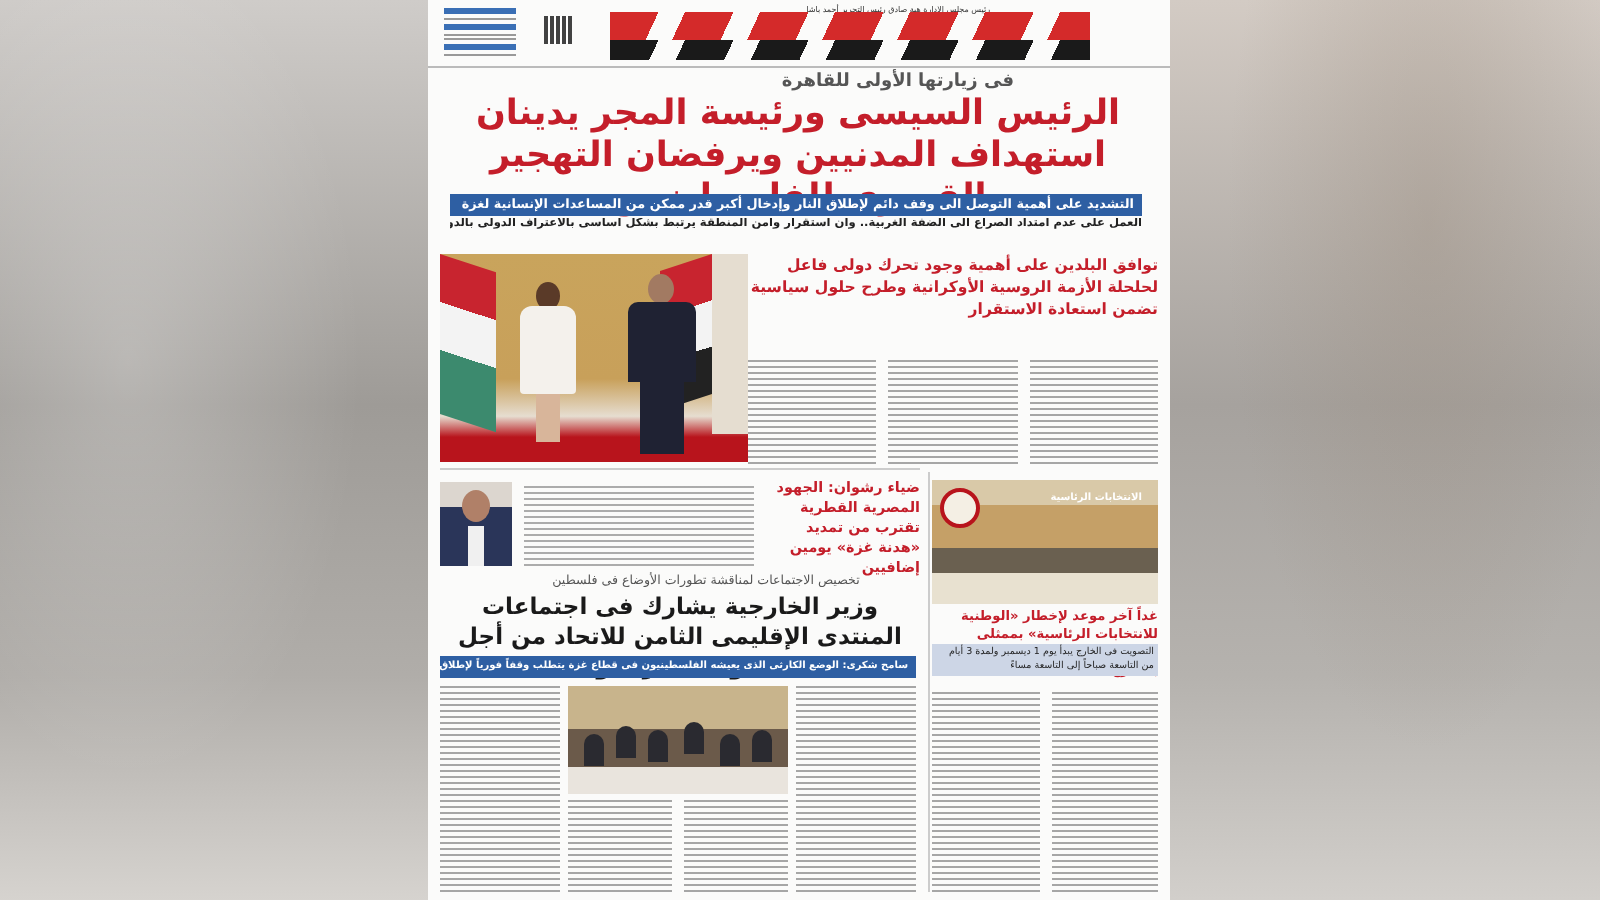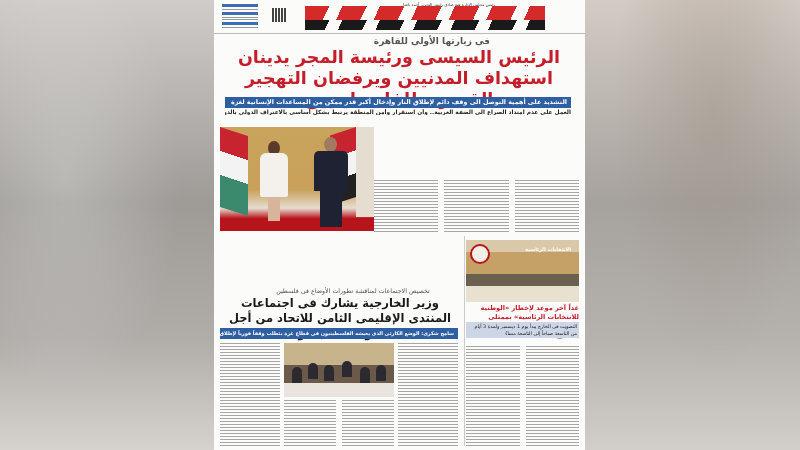--- a/index.html
+++ b/index.html
@@ -35,21 +35,21 @@
   .logo-red { position: absolute; top: 0; right: 0; width: 240px; height: 14px;
     background: repeating-linear-gradient(115deg, #d42a2a 0 22px, transparent 22px 34px); }
   .logo-black { position: absolute; top: 14px; right: 0; width: 240px; height: 10px;
     background: repeating-linear-gradient(115deg, #1a1a1a 0 22px, transparent 22px 34px); }
   .mast-editors { position: absolute; top: 2px; right: 90px; font-size: 4px; color: #333; direction: rtl; white-space: nowrap; }
   .mast-info { position: absolute; left: 8px; top: 2px; width: 36px; }
   .mast-info .blue { height: 3px; background: #3a6fb5; margin: 2px 0; }
   .mast-info .line { height: 1px; background: #999; margin: 1px 0; }
   .qr { position: absolute; left: 58px; top: 8px; width: 14px; height: 14px;
     background: repeating-linear-gradient(90deg, #222 0 2px, #fff 2px 3px), #222; opacity: .85; }
-  .kicker { position: absolute; top: 36px; right: 95px; font-size: 9px; color: #555; font-weight: bold; white-space: nowrap; }
+  .kicker { position: absolute; top: 36px; right: 78px; font-size: 9px; color: #555; font-weight: bold; white-space: nowrap; }
   .headline { position: absolute; top: 47px; right: 6px; width: 360px; text-align: center;
     font-size: 17.5px; line-height: 21px; font-weight: bold; color: #c41e2a; font-family: "DejaVu Sans", sans-serif; }
   .bar-blue { position: absolute; background: #2e5fa3; color: #fff; font-size: 6.4px; font-weight: bold; white-space: nowrap; overflow: hidden; padding: 1px 4px; line-height: 9px; }
   .bar1 { top: 97px; right: 14px; width: 346px; }
   .sub-black { position: absolute; top: 109px; right: 14px; width: 346px; font-size: 5.8px; color: #222; font-weight: bold; white-space: nowrap; overflow: hidden; }
   .photo-main { position: absolute; top: 127px; left: 6px; width: 154px; height: 104px; overflow: hidden;
     background: linear-gradient(180deg, #c9a45c 0%, #c8a05a 60%, #e6ddd0 78%, #b8141c 88%, #b8141c 100%); }
   .flag-hu { position: absolute; left: 0; top: 0; width: 28px; height: 80px;
     background: linear-gradient(180deg, #c8242f 0 30%, #f3f3f3 30% 60%, #3c8a6e 60% 100%); transform: skewY(18deg); transform-origin: top left; }
   .flag-eg { position: absolute; right: 18px; top: 0; width: 26px; height: 70px;
@@ -133,26 +133,35 @@
         <div class="coat"></div>
         <div class="legs"></div>
     </div>
     <div class="man">
       <div class="head"></div>
         <div class="suit"></div>
         <div class="pants"></div>
     </div>
   </div>
 
+  <div class="red-head rh1">توافق البلدين على أهمية وجود تحرك دولى فاعل لحلحلة الأزمة الروسية الأوكرانية وطرح حلول سياسية تضمن استعادة الاستقرار</div>
   <div class="text-cols tc1">
     <div class="text-col"></div>
       <div class="text-col"></div>
       <div class="text-col"></div>
   </div>
 
+  <div class="col-box">
+    <div class="portrait">
+      <div class="face"></div>
+        <div class="shirt"></div>
+    </div>
+    <div class="col-text"></div>
+    <div class="col-title">ضياء رشوان: الجهود المصرية القطرية تقترب من تمديد «هدنة غزة» يومين إضافيين</div>
+  </div>
 
   <div class="elec-img">
     <div class="badge"></div>
     <div class="txt">الانتخابات الرئاسية</div>
   </div>
   <div class="elec-title">غداً آخر موعد لإخطار «الوطنية للانتخابات الرئاسية» بممثلى المرشحين لتصويت المصريين بالخارج</div>
   <div class="elec-sub">التصويت فى الخارج يبدأ يوم 1 ديسمبر ولمدة 3 أيام من التاسعة صباحاً إلى التاسعة مساءً</div>
   <div class="text-cols tc-right">
     <div class="text-col"></div>
       <div class="text-col"></div>

